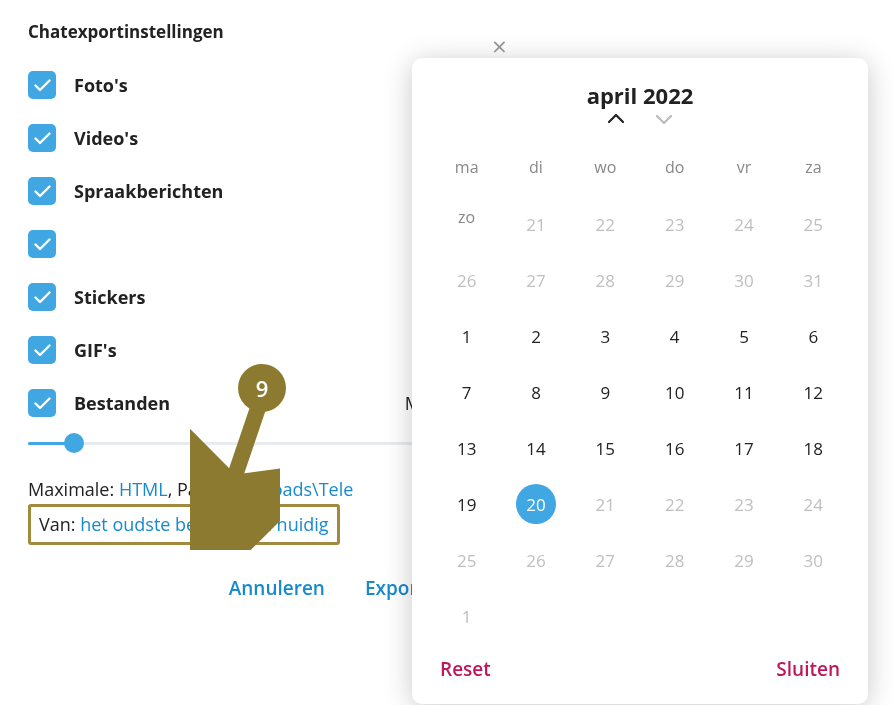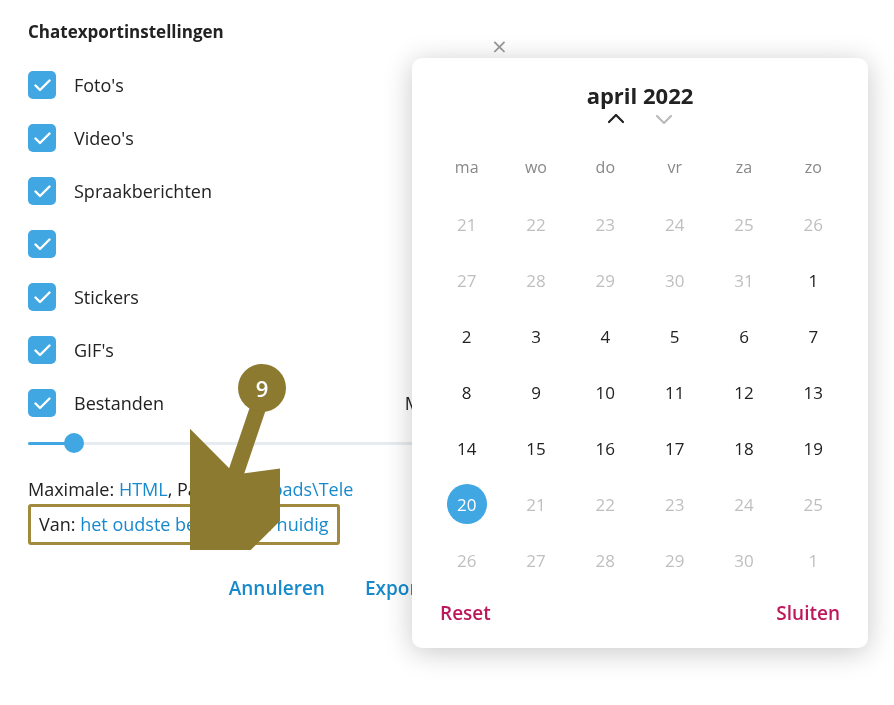--- a/index.html
+++ b/index.html
@@ -36,20 +36,21 @@
     display: flex;
     align-items: center;
     justify-content: center;
     margin-right: 18px;
     flex-shrink: 0;
   }
   .checkbox svg { width: 17px; height: 13px; }
   .checkbox-label {
     font-size: 18px;
     color: #222;
+    font-weight: bold;
   }
   .row-right {
     margin-left: auto;
     font-size: 18px;
     color: #222;
   }
   .slider-row {
     margin-top: 8px;
     margin-bottom: 30px;
     position: relative;
@@ -332,20 +333,21 @@
       </div>
       <div class="cal-chevron">
         <svg viewBox="0 0 16 10">
             <path d="M1 2 L8 9 L15 2" fill="none" stroke="#bbb" stroke-width="2.2" stroke-linecap="round" stroke-linejoin="round"></path>
           </svg>
       </div>
     </div>
   </div>
   <div class="cal-grid" id="cal-grid">
       <div class="cal-dow">ma</div>
+      <div class="cal-dow">di</div>
       <div class="cal-dow">wo</div>
       <div class="cal-dow">do</div>
       <div class="cal-dow">vr</div>
       <div class="cal-dow">za</div>
       <div class="cal-dow">zo</div>
       <div class="cal-day out">21</div>
       <div class="cal-day out">22</div>
       <div class="cal-day out">23</div>
       <div class="cal-day out">24</div>
       <div class="cal-day out">25</div>

